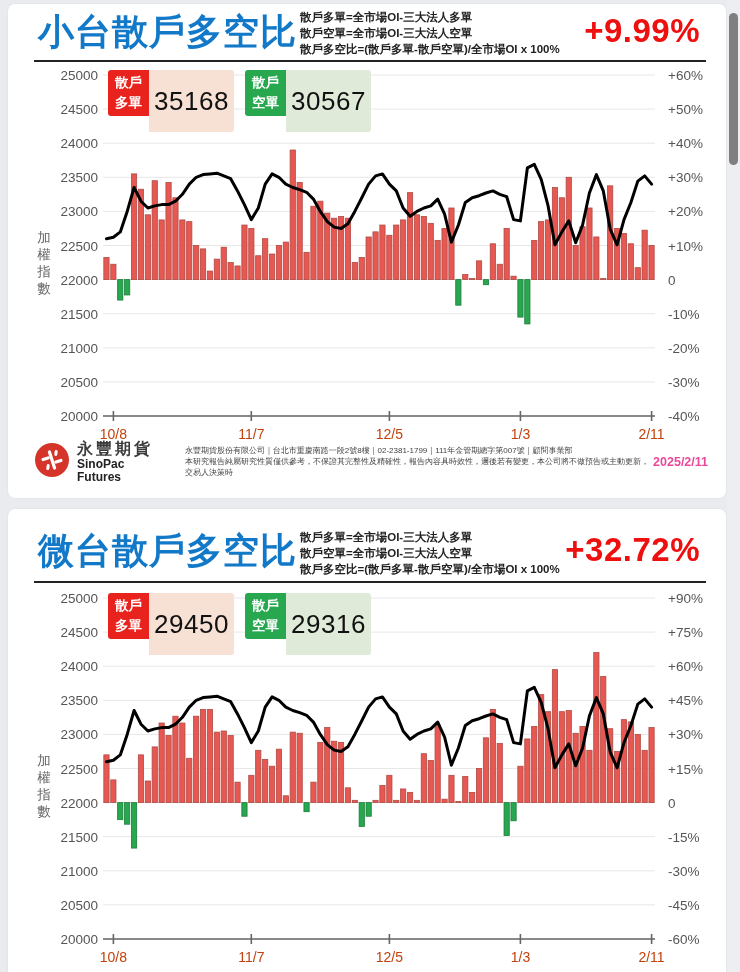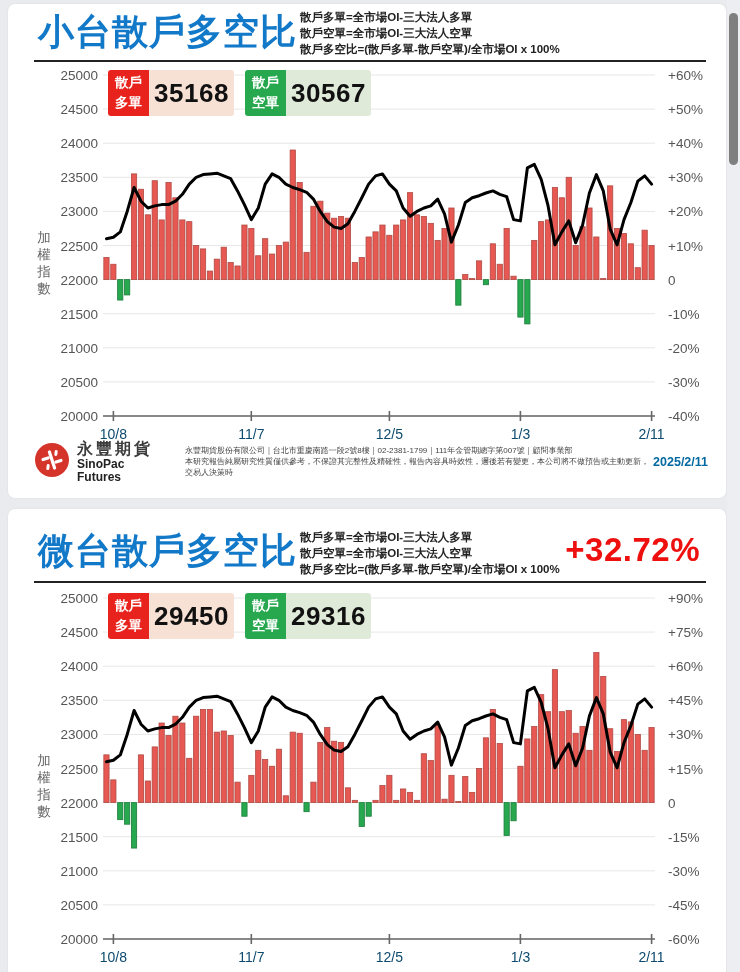--- a/index.html
+++ b/index.html
@@ -43,68 +43,69 @@
   .tick-left{
     position:absolute;left:38px;width:52px;text-align:right;
     transform:translateY(-50%);font-size:13.5px;color:#555;
   }
   .tick-right{
     position:absolute;left:660px;width:52px;text-align:left;
     transform:translateY(-50%);font-size:13.5px;color:#555;
   }
   .tick-x{
     position:absolute;width:56px;text-align:center;transform:translateX(-50%);
-    font-size:14px;color:#0c4a6e;
+    font-size:14px;color:#c2410c;
   }
   .yaxis-title{
     position:absolute;left:28px;width:16px;transform:translateY(-50%);
     font-size:13.5px;color:#666;line-height:17px;text-align:center;white-space:pre-line;
   }
   
   .badges{position:absolute;left:100px;display:flex;gap:11px;}
   .card--first  .badges{top:66px;}
   .card--second .badges{top:84px;}
   .badge-group{display:flex;}
   .badge{
     width:41px;height:46px;border-radius:3px 0 0 3px;
     color:#fff;font-weight:bold;font-size:13.5px;line-height:1.45;
     display:flex;flex-direction:column;align-items:center;justify-content:center;
   }
   .badge--red{background:#e8231d;}
   .badge--green{background:#27a84f;}
   .panel{
-    width:85px;height:46px;border-radius:0 3px 3px 0;
-    font-size:26px;font-weight:bold;color:#111;
+    width:85px;height:62px;border-radius:0 3px 3px 0;
+    font-size:26px;font-weight:normal;color:#111;
     display:flex;align-items:center;justify-content:center;letter-spacing:.5px;
   }
   .panel--pink{background:#f7e0d4;}
   .panel--green{background:#e0ead9;}
   
   .footer{position:absolute;left:0;right:0;bottom:6px;height:52px;}
   .footer-inner{position:absolute;left:26px;right:18px;top:0;display:flex;align-items:center;}
   .brand{margin-left:7px;line-height:1.1;}
   .brand-cn{font-size:16px;font-weight:bold;color:#3c3c3c;letter-spacing:3px;}
   .brand-en{font-size:12px;font-weight:bold;color:#222;}
   .disclaimer{margin-left:14px;font-size:8px;color:#444;line-height:11px;width:472px;}
-  .footer-date{margin-left:auto;font-size:12.5px;font-weight:bold;color:#0369a1;}
+  .footer-date{margin-left:auto;font-size:12.5px;font-weight:bold;color:#ec4899;}
   
   .scrollbar-track{position:absolute;right:0;top:0;width:13px;height:972px;background:#eceef1;}
   .scrollbar-thumb{position:absolute;right:2px;top:13px;width:9px;height:152px;background:#7f7f7f;border-radius:5px;}
 </style>
 </head>
 <body>
 
 <section class="card card--first">
   <div class="hdr">
     <div class="title">小台散戶多空比</div>
     <div class="formulas">
       <div>散戶多單=全市場OI-三大法人多單</div>
       <div>散戶空單=全市場OI-三大法人空單</div>
       <div>散戶多空比=(散戶多單-散戶空單)/全市場OI x 100%</div>
     </div>
+    <div class="pct">+9.99%</div>
   </div>
   <div class="divider"></div>
 
   <div class="chart-layer">
       <svg class="plot-svg" style="top:71px" width="552" height="351">
         <line x1="0" y1="0.0" x2="552" y2="0.0" stroke="#e7e7e7" stroke-width="1"></line>
         <line x1="0" y1="34.1" x2="552" y2="34.1" stroke="#e7e7e7" stroke-width="1"></line>
         <line x1="0" y1="68.2" x2="552" y2="68.2" stroke="#e7e7e7" stroke-width="1"></line>
         <line x1="0" y1="102.3" x2="552" y2="102.3" stroke="#e7e7e7" stroke-width="1"></line>
         <line x1="0" y1="136.4" x2="552" y2="136.4" stroke="#e7e7e7" stroke-width="1"></line>

